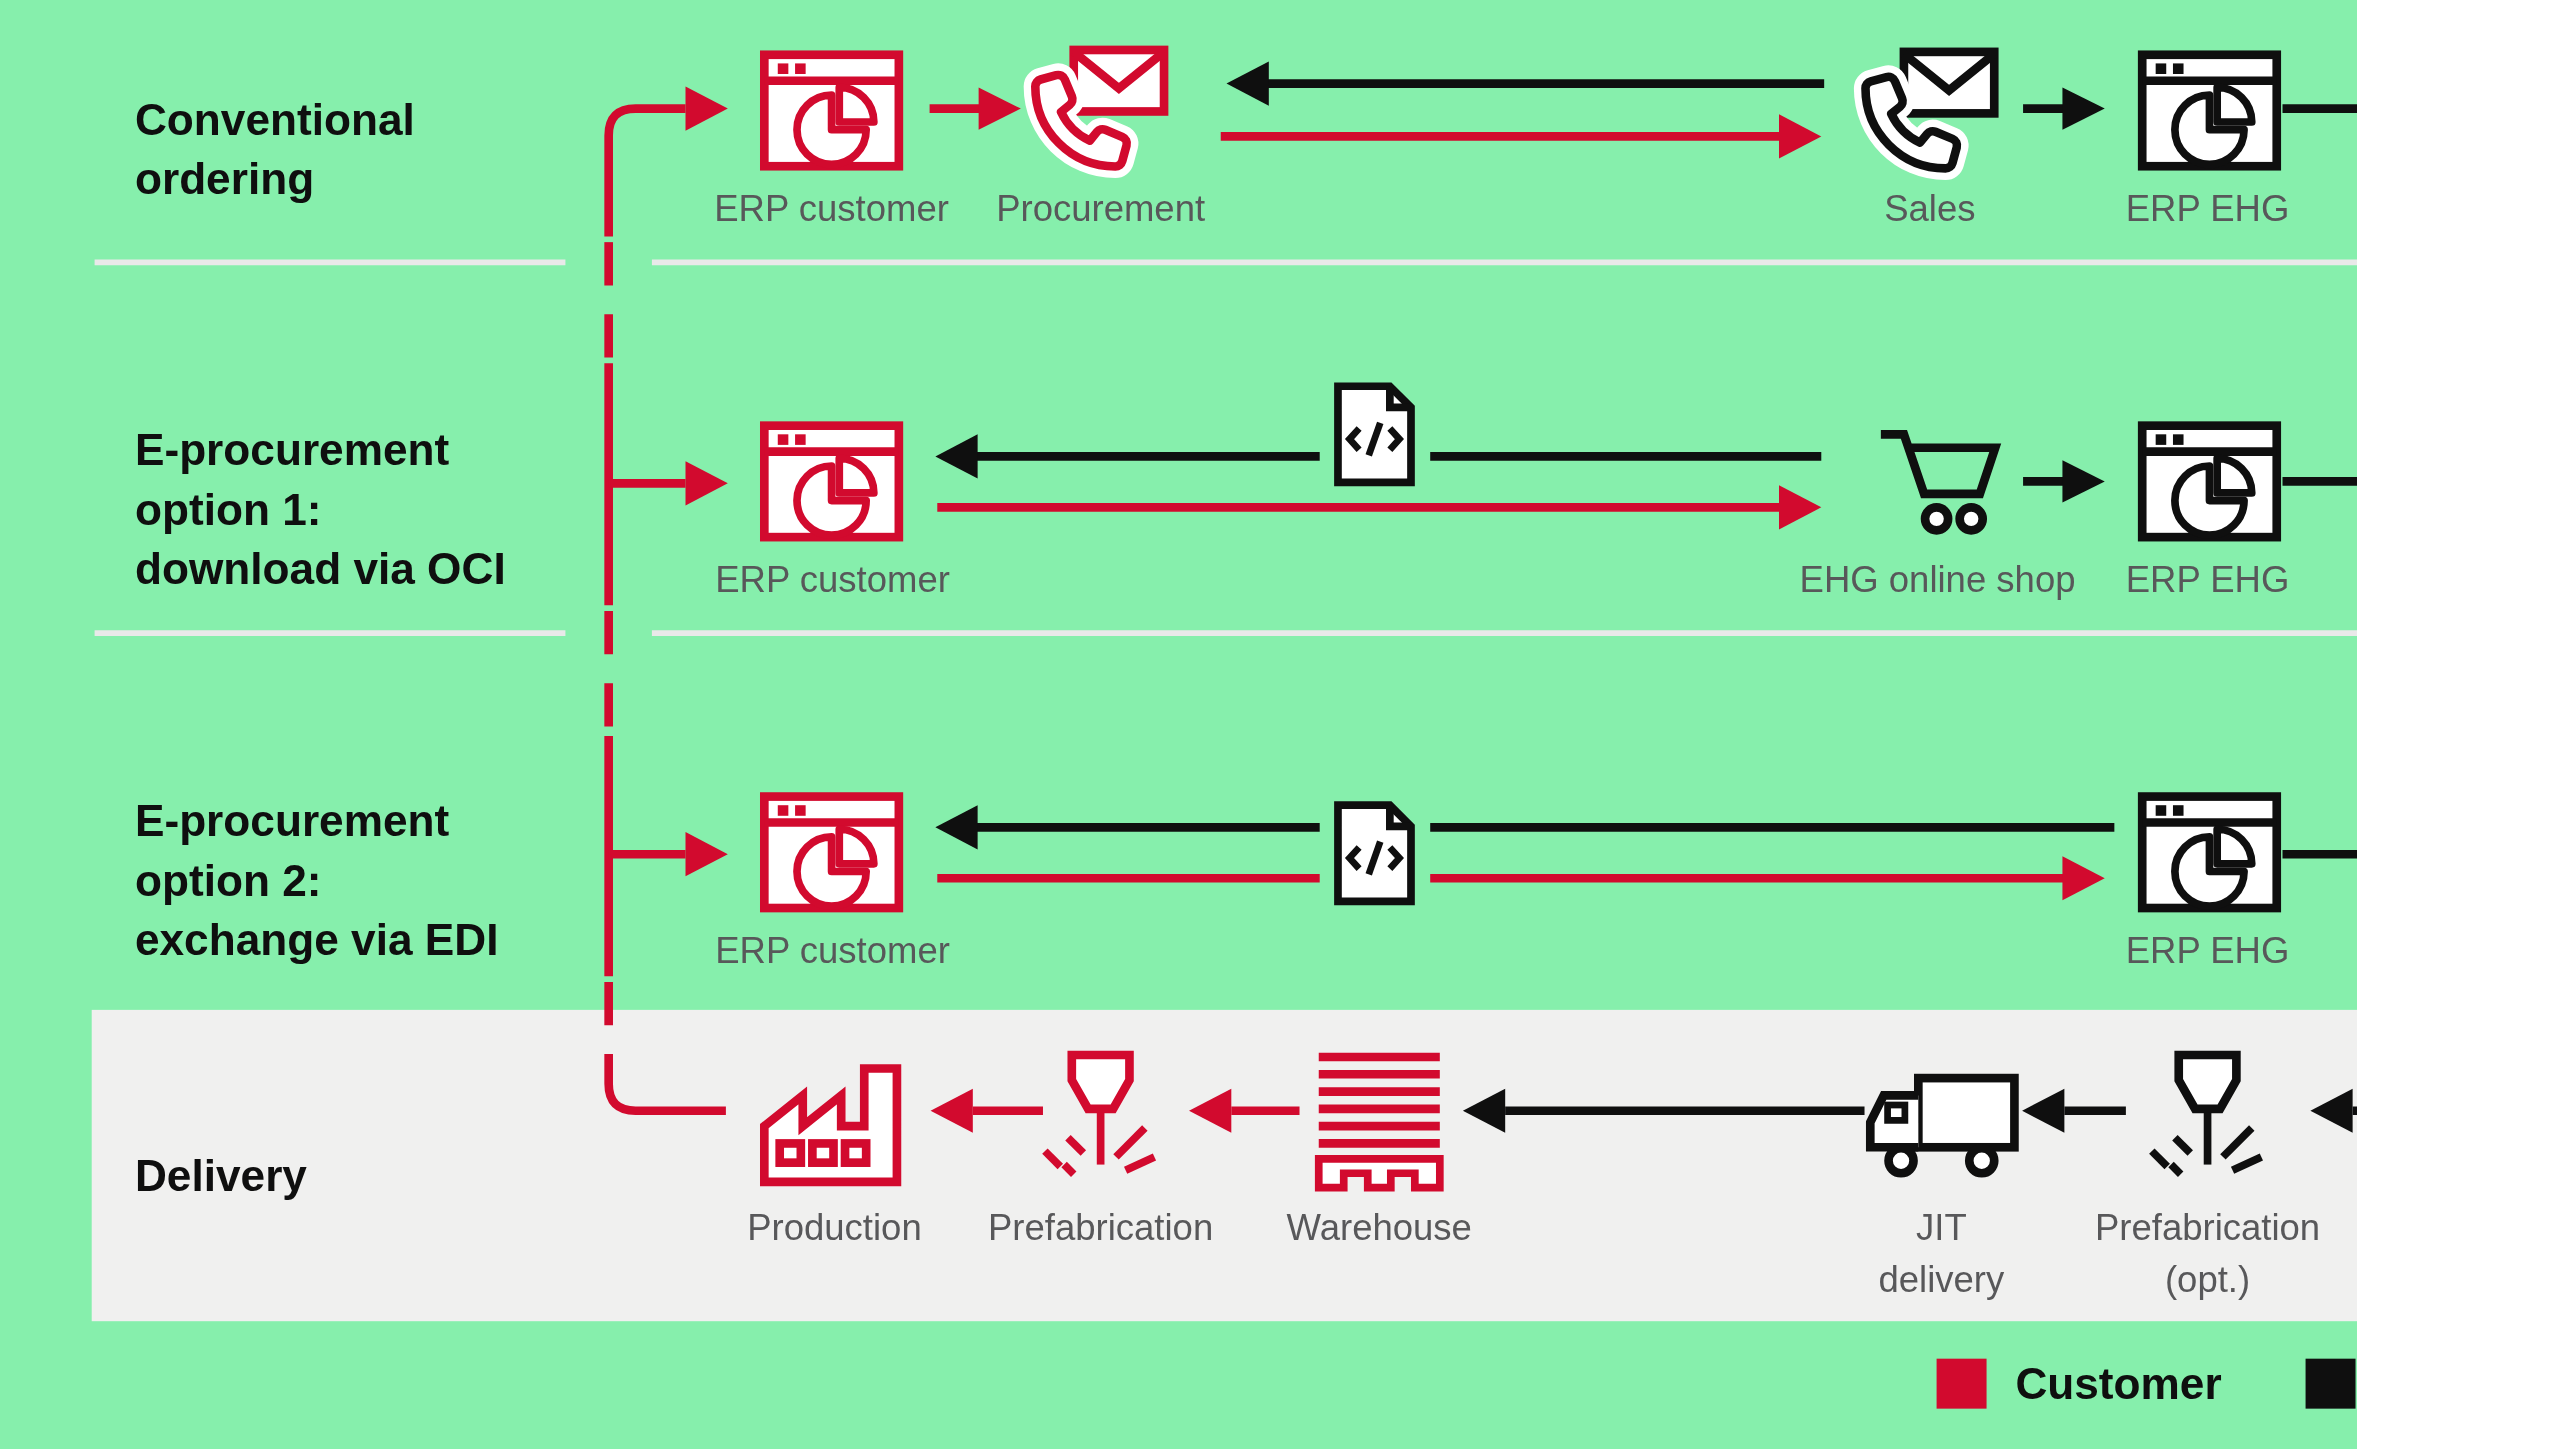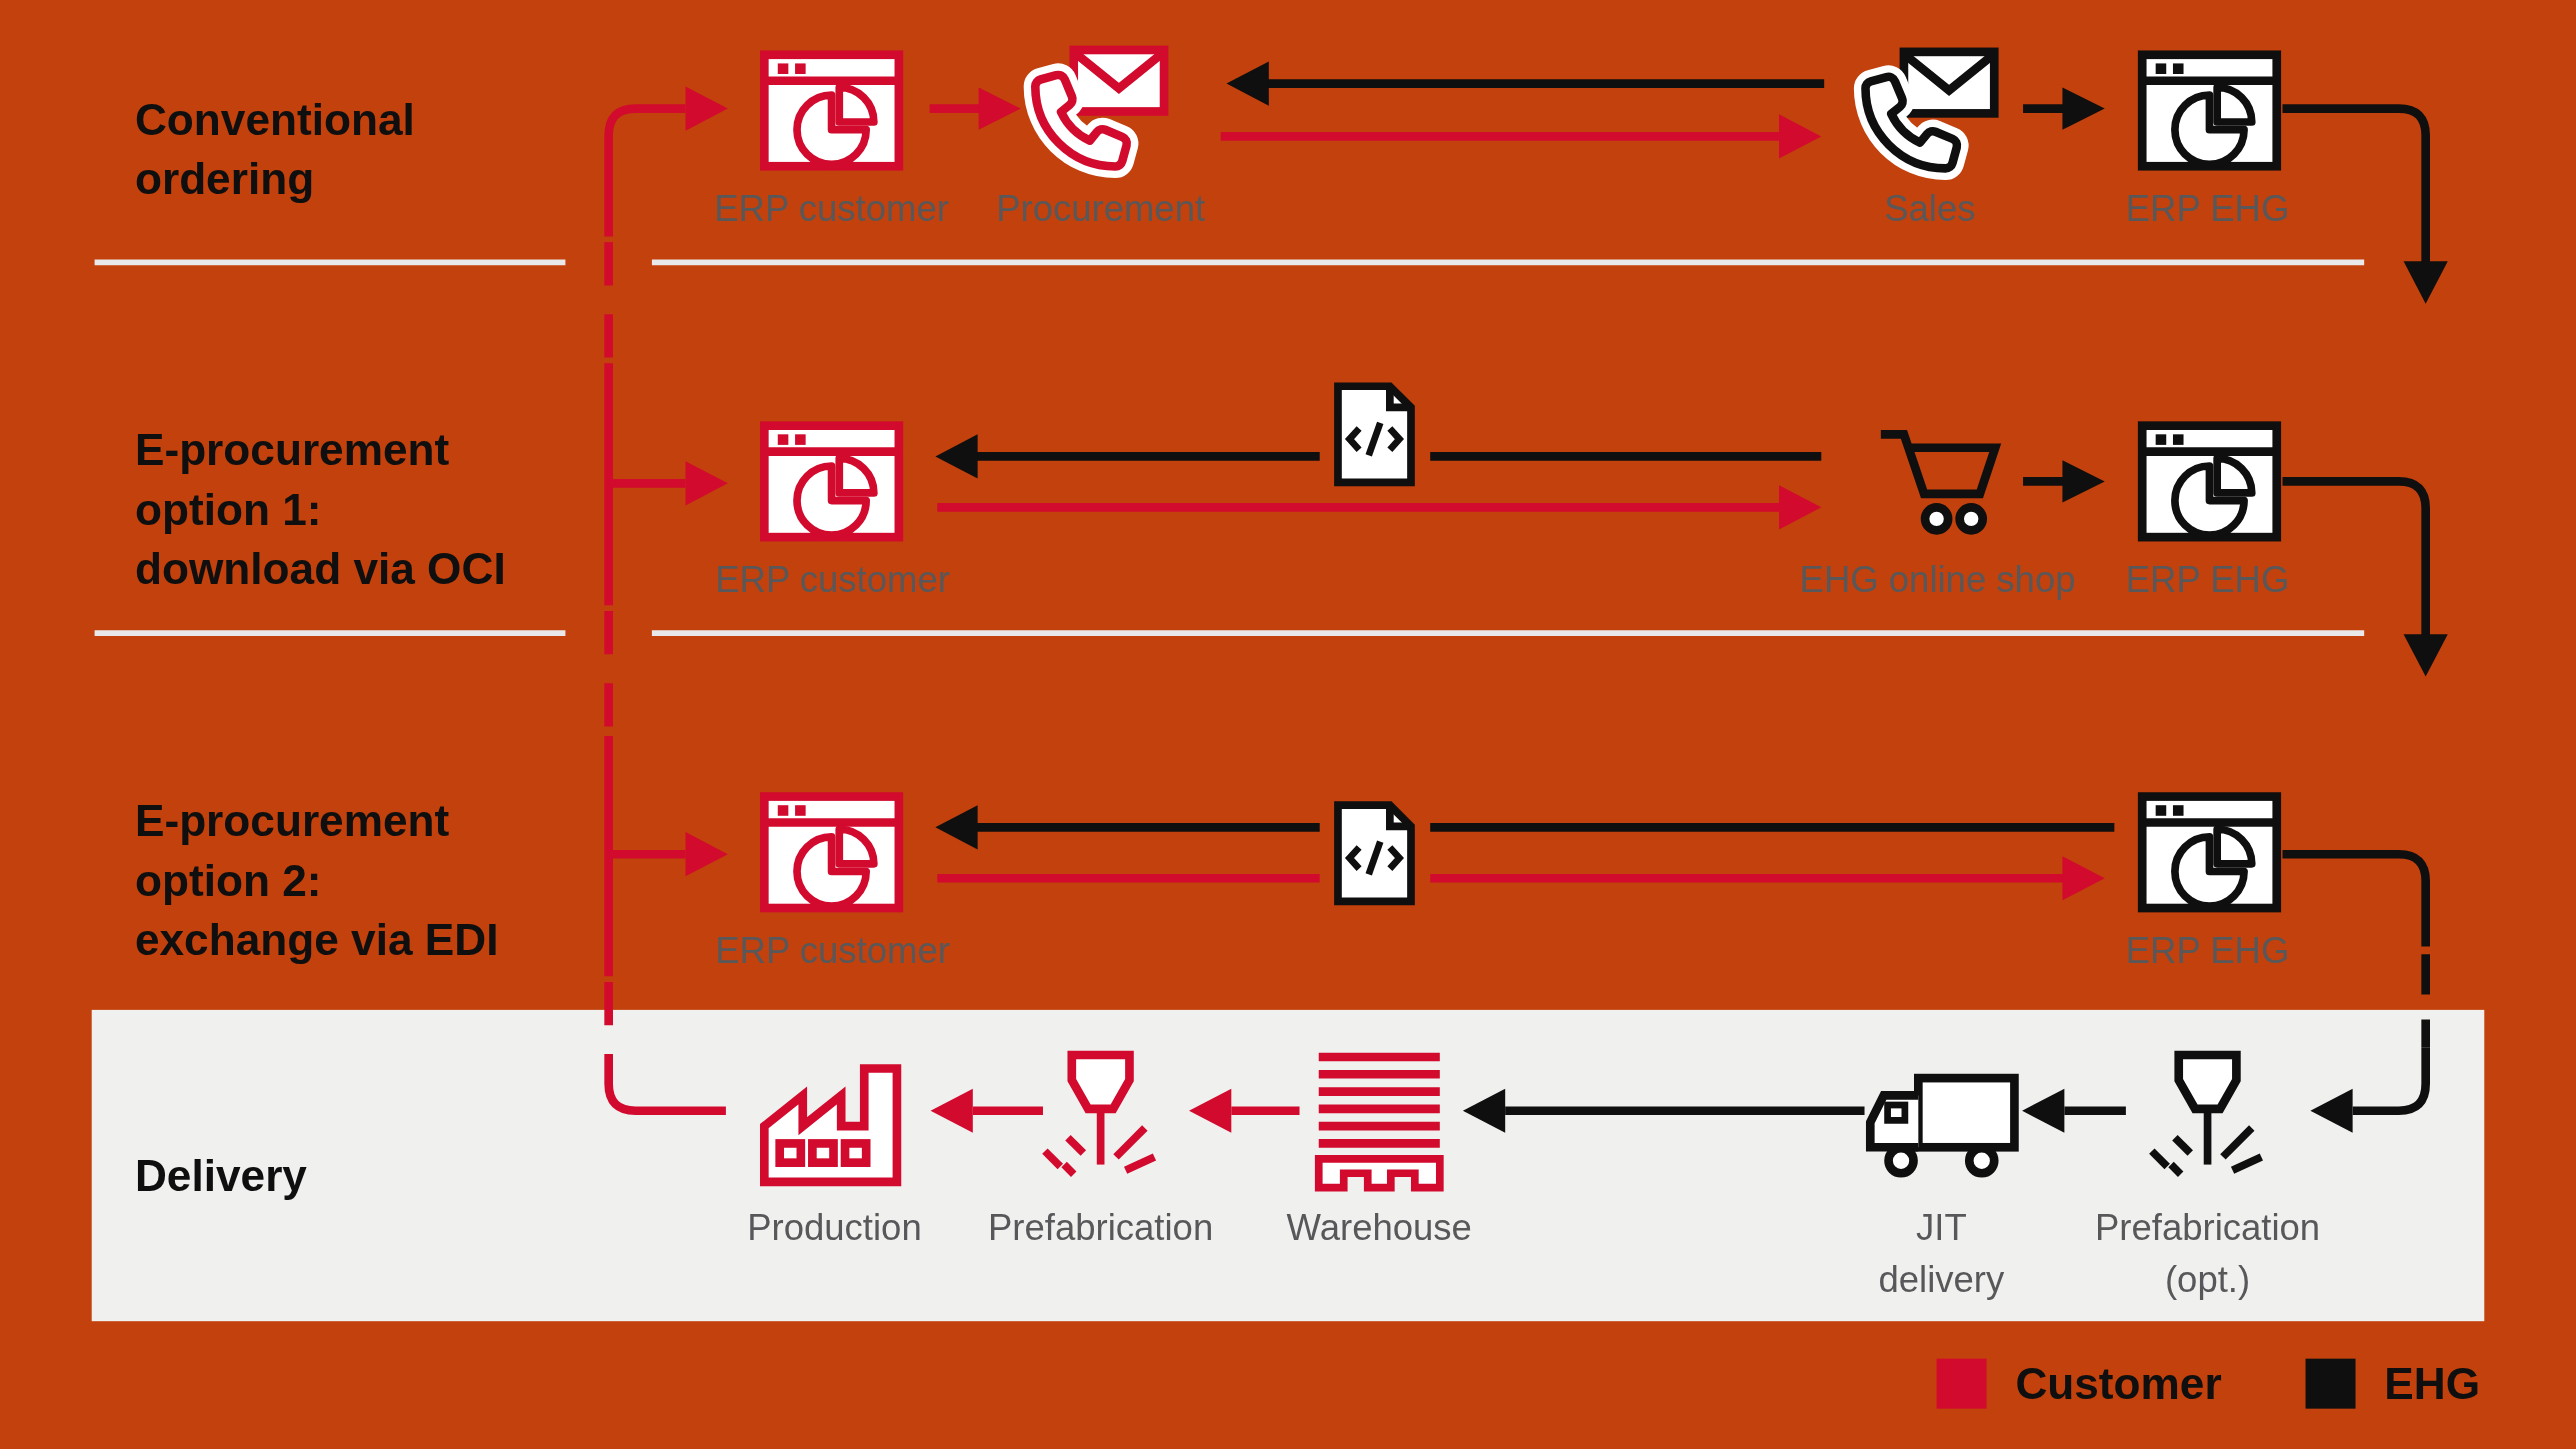--- a/index.html
+++ b/index.html
@@ -1,16 +1,16 @@
 <!DOCTYPE html>
 <html><head>
 <meta charset="utf-8">
 <style>
   html,body{margin:0;padding:0;background:#fff;}
-  .stage{position:relative;width:2576px;height:1449px;background:#c2410c;overflow:hidden;}
+  .stage{position:relative;width:2357px;height:1449px;background:#86efac;overflow:hidden;}
   svg{display:block;}
   .title{font:700 46px "Liberation Sans",sans-serif;fill:#0f0f0f;}
   .lbl{font:400 38px "Liberation Sans",sans-serif;fill:#58585a;}
   .legend-t{font:700 46px "Liberation Sans",sans-serif;fill:#0f0f0f;}
   .ln-k{stroke:#0f0f0f;stroke-width:9;fill:none;}
   .ln-r{stroke:#d20a2e;stroke-width:9;fill:none;}
   .hd-k{fill:#0f0f0f;stroke:none;}
   .hd-r{fill:#d20a2e;stroke:none;}
   .sep{stroke:#e9e9e9;stroke-width:6;}
 </style>

